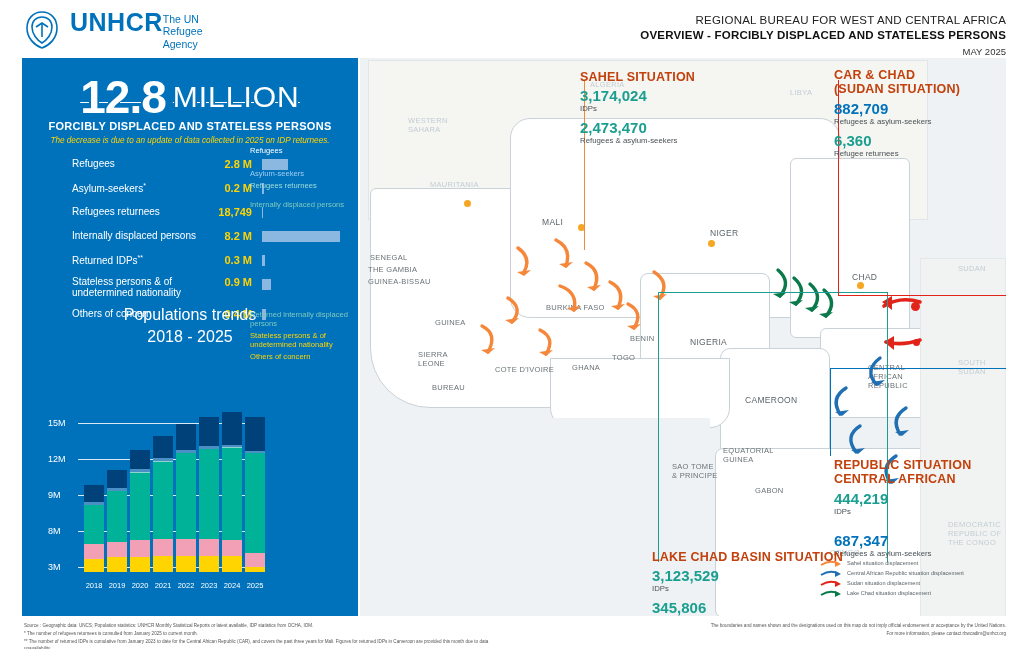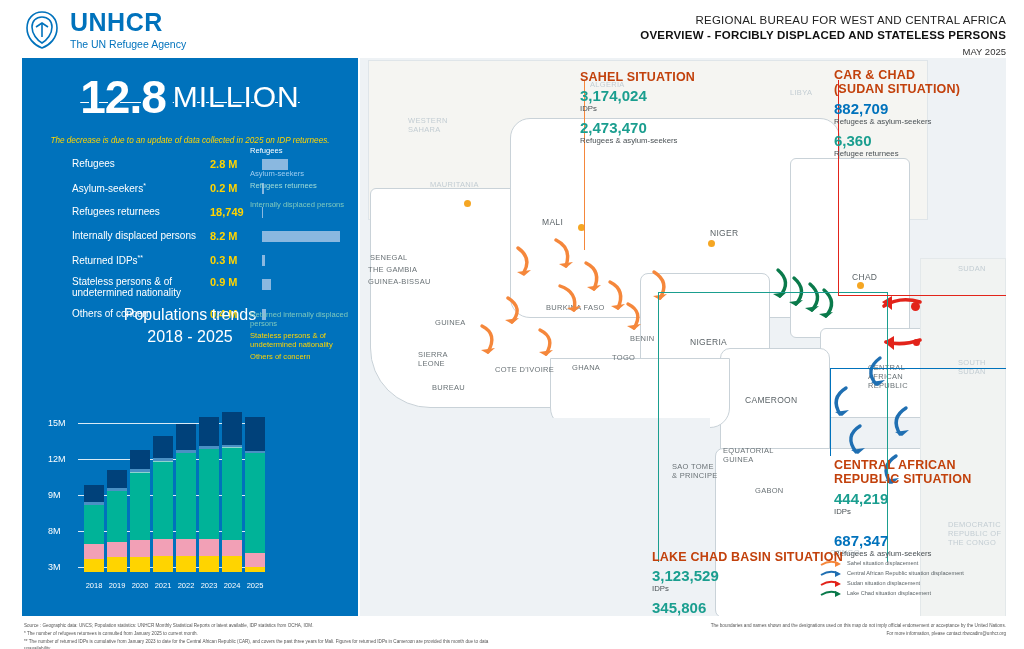--- a/index.html
+++ b/index.html
@@ -8,41 +8,41 @@
     font-family: "Liberation Sans", sans-serif;
     background: #ffffff;
     overflow: hidden;
   }
   #page { position: relative; width: 1024px; height: 649px; background:#fff; }
 
   
   .header { position:absolute; left:0; top:0; width:1024px; height:58px; background:#fff; }
   .logo-box { position:absolute; left:22px; top:8px; width:210px; height:44px; display:flex; align-items:center; gap:8px; }
   .logo-mark { width:40px; height:42px; position:relative; }
-  .logo-text { display:flex; flex-direction:column; justify-content:space-between; }
+  .logo-text { display:flex; justify-content:space-between; }
   .logo-title { font-size:25px; font-weight:bold; color:#0072bc; letter-spacing:0.5px; line-height:1; }
   .logo-sub { font-size:10.5px; color:#0072bc; line-height:1.2; margin-top:3px; }
   .hdr-right { position:absolute; right:18px; top:14px; text-align:right; }
   .hdr-l1 { font-size:11.5px; color:#222; letter-spacing:0.2px; }
   .hdr-l2 { font-size:11.5px; color:#111; font-weight:bold; letter-spacing:0.2px; margin-top:3px; }
   .hdr-l3 { font-size:9.5px; color:#333; margin-top:5px; }
 
   
   .left-panel { position:absolute; left:22px; top:58px; width:336px; height:558px; background:#0072bc; color:#fff; }
   .big-num { position:absolute; left:0; top:12px; width:336px; text-align:center;text-decoration:underline; }
   .big-num .n { font-size:46px; font-weight:bold; letter-spacing:-1px; vertical-align:middle; }
   .big-num .m { font-size:30px; font-weight:300; letter-spacing:1px; vertical-align:middle; margin-left:7px; }
   .big-sub { position:absolute; left:0; top:62px; width:336px; text-align:center; font-size:11px; font-weight:bold; letter-spacing:0.3px; }
   .big-note { position:absolute; left:0; top:78px; width:336px; text-align:center; font-size:8.2px; font-style:italic; color:#ffd400; }
 
   .stats { position:absolute; left:0; top:94px; width:336px; }
   .stat-row { position:relative; height:24px; display:flex; align-items:center; }
   .stat-label { position:absolute; left:50px; font-size:10px; color:#fff; width:130px; line-height:1.15; }
   .stat-label sup { font-size:7px; }
-  .stat-val { position:absolute; left:188px; font-size:11px; font-weight:bold; color:#ffd400; width:42px; }
+  .stat-val { position:absolute; left:188px; font-size:11px; font-weight:bold; color:#ffd400; text-align:right; width:42px; }
   .stat-bar { position:absolute; left:240px; height:11px; background:#8ab8e0; }
 
   .trend-title { position:absolute; left:0; top:246px; width:336px; text-align:center; font-size:16px; color:#fff; line-height:1.35; }
 
   .chart { position:absolute; left:28px; top:300px; width:290px; height:238px; }
   .y-axis-lbl { position:absolute; font-size:9px; color:#fff; width:26px; }
   .grid-line { position:absolute; left:28px; width:186px; height:1px; background:#ffffff; opacity:0.85; }
   .bars { position:absolute; left:34px; bottom:24px; height:182px; width:186px; display:flex; align-items:flex-end; gap:3px; }
   .bar-col { width:20px; display:flex; flex-direction:column; justify-content:flex-end; height:100%; }
   .seg { width:100%; }
@@ -112,20 +112,21 @@
       <div class="hdr-l1">REGIONAL BUREAU FOR WEST AND CENTRAL AFRICA</div>
       <div class="hdr-l2">OVERVIEW - FORCIBLY DISPLACED AND STATELESS PERSONS</div>
       <div class="hdr-l3">MAY 2025</div>
     </div>
   </div>
 
   <div class="left-panel">
     <div class="big-num">
       <span class="n">12.8</span><span class="m">MILLION</span>
     </div>
+    <div class="big-sub">FORCIBLY DISPLACED AND STATELESS PERSONS</div>
     <div class="big-note">The decrease is due to an update of data collected in 2025 on IDP returnees.</div>
 
     <div class="stats">
       <div class="stat-row">
         <div class="stat-label">Refugees</div>
         <div class="stat-val">2.8 M</div>
         <div class="stat-bar" style="width:26px;"></div>
       </div>
       <div class="stat-row">
         <div class="stat-label"><span>Asylum-seekers</span><sup>*</sup></div>
@@ -405,22 +406,22 @@
     <div class="sit" style="left:474px; top:10px; width:170px;">
       <h3>CAR &amp; CHAD</h3>
       <h3>(SUDAN SITUATION)</h3>
       <div class="v blue">882,709</div>
       <div class="k">Refugees &amp; asylum-seekers</div>
       <div class="v teal" style="margin-top:6px;">6,360</div>
       <div class="k">Refugee returnees</div>
     </div>
 
     <div class="sit" style="left:474px; top:400px; width:190px;">
+      <h3>REPUBLIC SITUATION</h3>
       <h3>CENTRAL AFRICAN</h3>
-      <h3>REPUBLIC SITUATION</h3>
       <div class="v teal">444,219</div>
       <div class="k">IDPs</div>
       <div class="v blue" style="margin-top:16px;">687,347</div>
       <div class="k">Refugees &amp; asylum-seekers</div>
     </div>
 
     <div class="sit" style="left:292px; top:492px; width:230px;">
       <h3>LAKE CHAD BASIN SITUATION</h3>
       <div class="v teal">3,123,529</div>
       <div class="k">IDPs</div>

